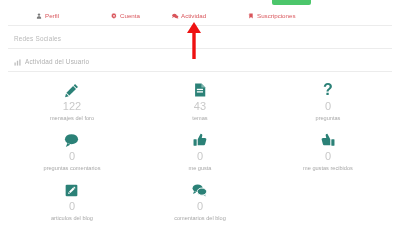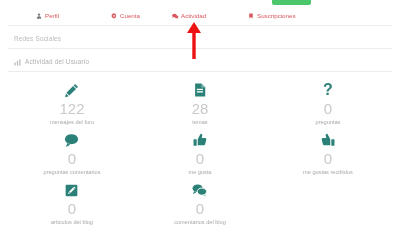--- a/index.html
+++ b/index.html
@@ -122,21 +122,21 @@
   }
   .stat-icon svg { display: block; }
   .stat-icon.qm {
     font-size: 16px;
     font-weight: bold;
     line-height: 16px;
     font-family: "Liberation Sans", sans-serif;
   }
   .stat-value {
     margin-top: 3px;
-    font-size: 15px;
+    font-size: 11px;
     color: #c9c9c9;
     line-height: 1;
   }
   .stat-label {
     margin-top: 4px;
     font-size: 5.6px;
     color: #a8a8a8;
     line-height: 1;
     white-space: nowrap;
   }
@@ -242,21 +242,21 @@
 
   <div class="stat">
     <div class="stat-icon">
       <svg viewBox="0 0 16 16" width="14" height="14" fill="#2b8177">
         <path d="M2.4 0.6h7.2L14 5v10.4H2.4z"></path>
         <path d="M9.6 0.6L14 5H9.6z" fill="#7fb5ae"></path>
         <rect x="4.4" y="6.6" width="7" height="1.5" fill="#ffffff"></rect>
         <rect x="4.4" y="9.4" width="7" height="1.5" fill="#ffffff"></rect>
       </svg>
     </div>
-    <div class="stat-value">28</div>
+    <div class="stat-value">43</div>
     <div class="stat-label">temas</div>
   </div>
 
   <div class="stat">
     <div class="stat-icon qm">?</div>
     <div class="stat-value">0</div>
     <div class="stat-label">preguntas</div>
   </div>
 
   <div class="stat">

